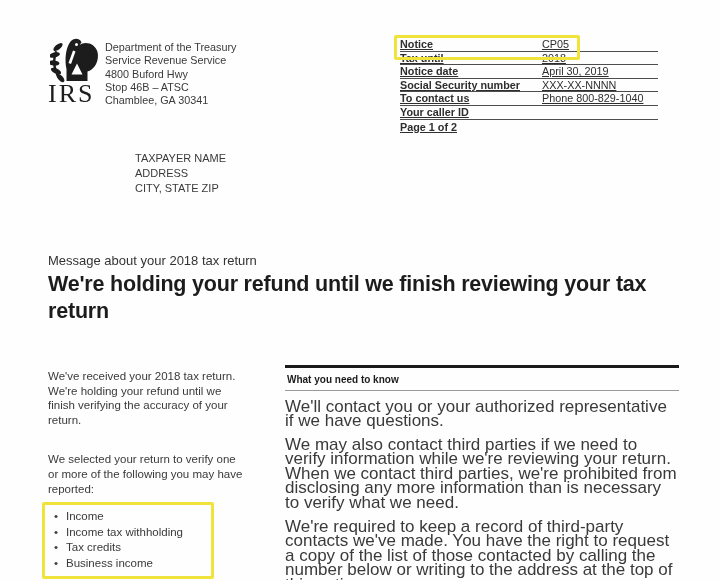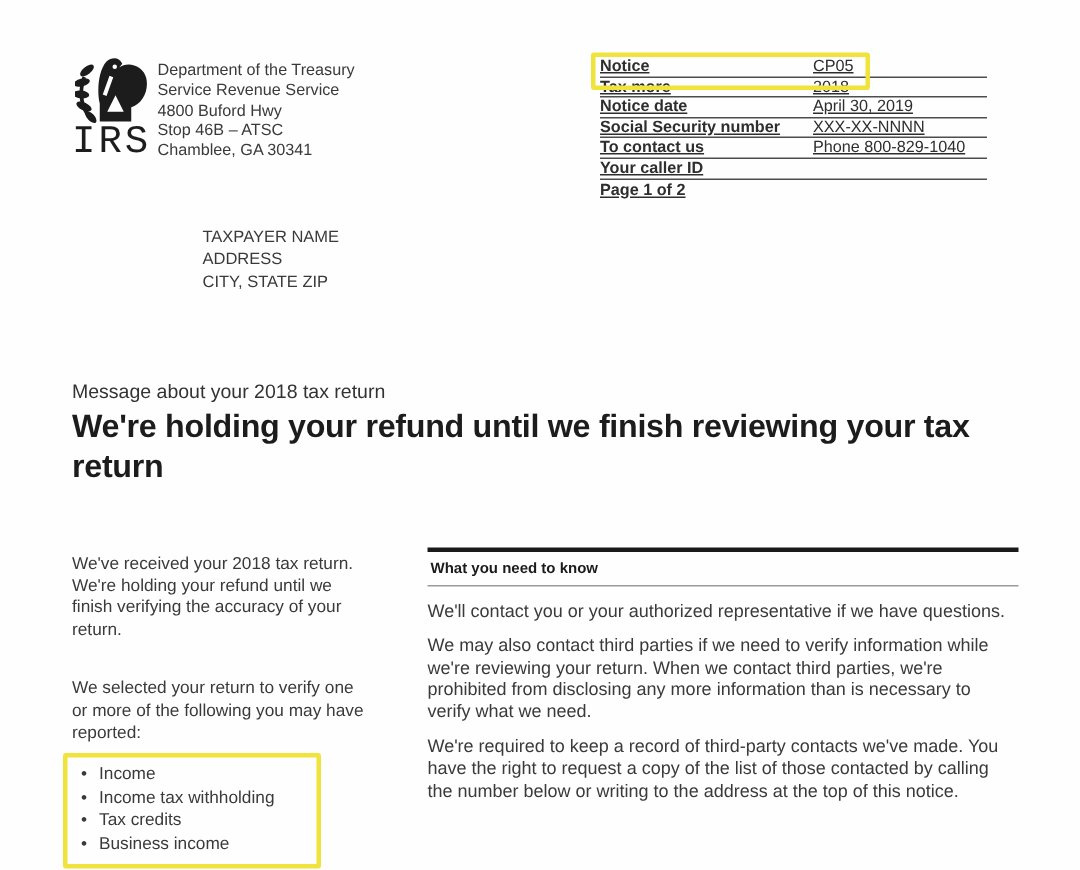--- a/index.html
+++ b/index.html
@@ -5,21 +5,21 @@
   * { margin:0; padding:0; box-sizing:border-box; }
   html,body { background:#ffffff; }
   .page {
     position:relative; width:720px; height:580px; background:#fefefe;
     font-family:"Liberation Sans", sans-serif; color:#333; overflow:hidden;
   }
 
   
   .logo-emblem { position:absolute; left:50px; top:38px; width:50px; height:45px; }
   .logo-irs {
-    position:absolute; left:48px; top:82px; font-family:Liberation Mono, monospace;
+    position:absolute; left:48px; top:82px; font-family:Liberation Serif, serif;
     font-size:26px; color:#1d1d1d; letter-spacing:2px; line-height:24px;
   }
   .agency-address { position:absolute; left:105px; top:41px; font-size:10.8px; line-height:13.3px; color:#3a3a3a; }
 
   
   .notice-table { position:absolute; left:400px; top:38px; width:258px; font-size:10.8px; color:#2e2e2e; }
   .nrow { display:flex; height:13.6px; line-height:12.5px; border-bottom:1.5px solid #4d4d4d; align-items:flex-end;text-decoration:underline; }
   .nrow .lbl { font-weight:bold; width:142px; flex:0 0 142px; }
   .nrow .val { flex:1; }
   .nrow.last { border-bottom:none; }
@@ -46,21 +46,21 @@
     list-style:none; margin:6px 0 0 -6px; width:172px;
     border:3px solid #f0e33b; border-radius:2px; padding:4px 4px 5px 8px;
   }
   .bullet-box li { position:relative; padding-left:13px; line-height:15.5px; font-size:11.5px; color:#3a3a3a; }
   .bullet-box li .dot { position:absolute; left:1px; top:0; }
 
   .right-col { position:absolute; left:285px; top:365px; width:394px; }
   .rule-thick { height:2.5px; background:#1a1a1a; }
   .right-col h2 { font-size:10px; font-weight:bold; color:#1b1b1b; margin:6px 0 5px 2px; }
   .rule-thin { height:1px; background:#9a9a9a; }
-  .right-col p { font-size:12px; line-height:14.6px; color:#3a3a3a; margin-top:9px; }
+  .right-col p { font-size:17px; line-height:14.6px; color:#3a3a3a; margin-top:9px; }
 </style>
 </head>
 <body>
 
 <div class="page">
 
   <svg class="logo-emblem" viewBox="0 0 50 45" aria-hidden="true">
     <g fill="#1c1c1c">
       <path d="M11 43 C3 36 1 24 5 13 L7.2 13.6 C3.6 24 5.6 35 12.6 41 Z"></path>
       <ellipse cx="8" cy="9" rx="5.5" ry="2.6" transform="rotate(-38 8 9)"></ellipse>
@@ -85,21 +85,21 @@
     <div>Stop 46B – ATSC</div>
     <div>Chamblee, GA 30341</div>
   </div>
 
   <div class="notice-table">
     <div class="nrow">
       <span class="lbl">Notice</span>
       <span class="val">CP05</span>
     </div>
     <div class="nrow">
-      <span class="lbl">Tax more</span>
+      <span class="lbl">Tax until</span>
       <span class="val">2018</span>
     </div>
     <div class="nrow">
       <span class="lbl">Notice date</span>
       <span class="val">April 30, 2019</span>
     </div>
     <div class="nrow">
       <span class="lbl">Social Security number</span>
       <span class="val">XXX-XX-NNNN</span>
     </div>

